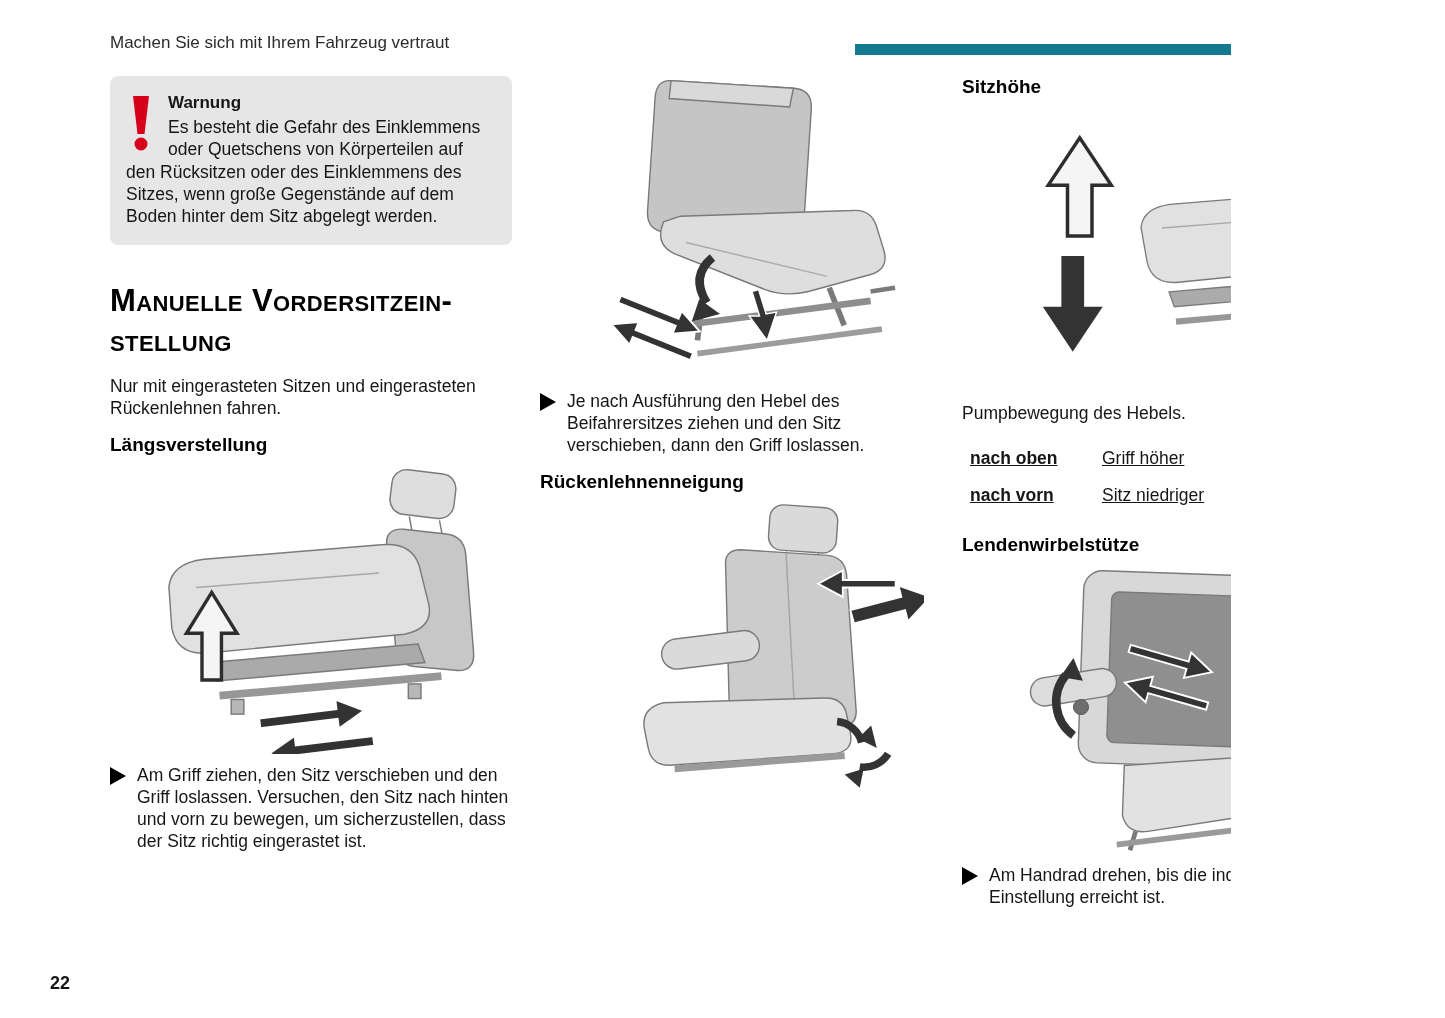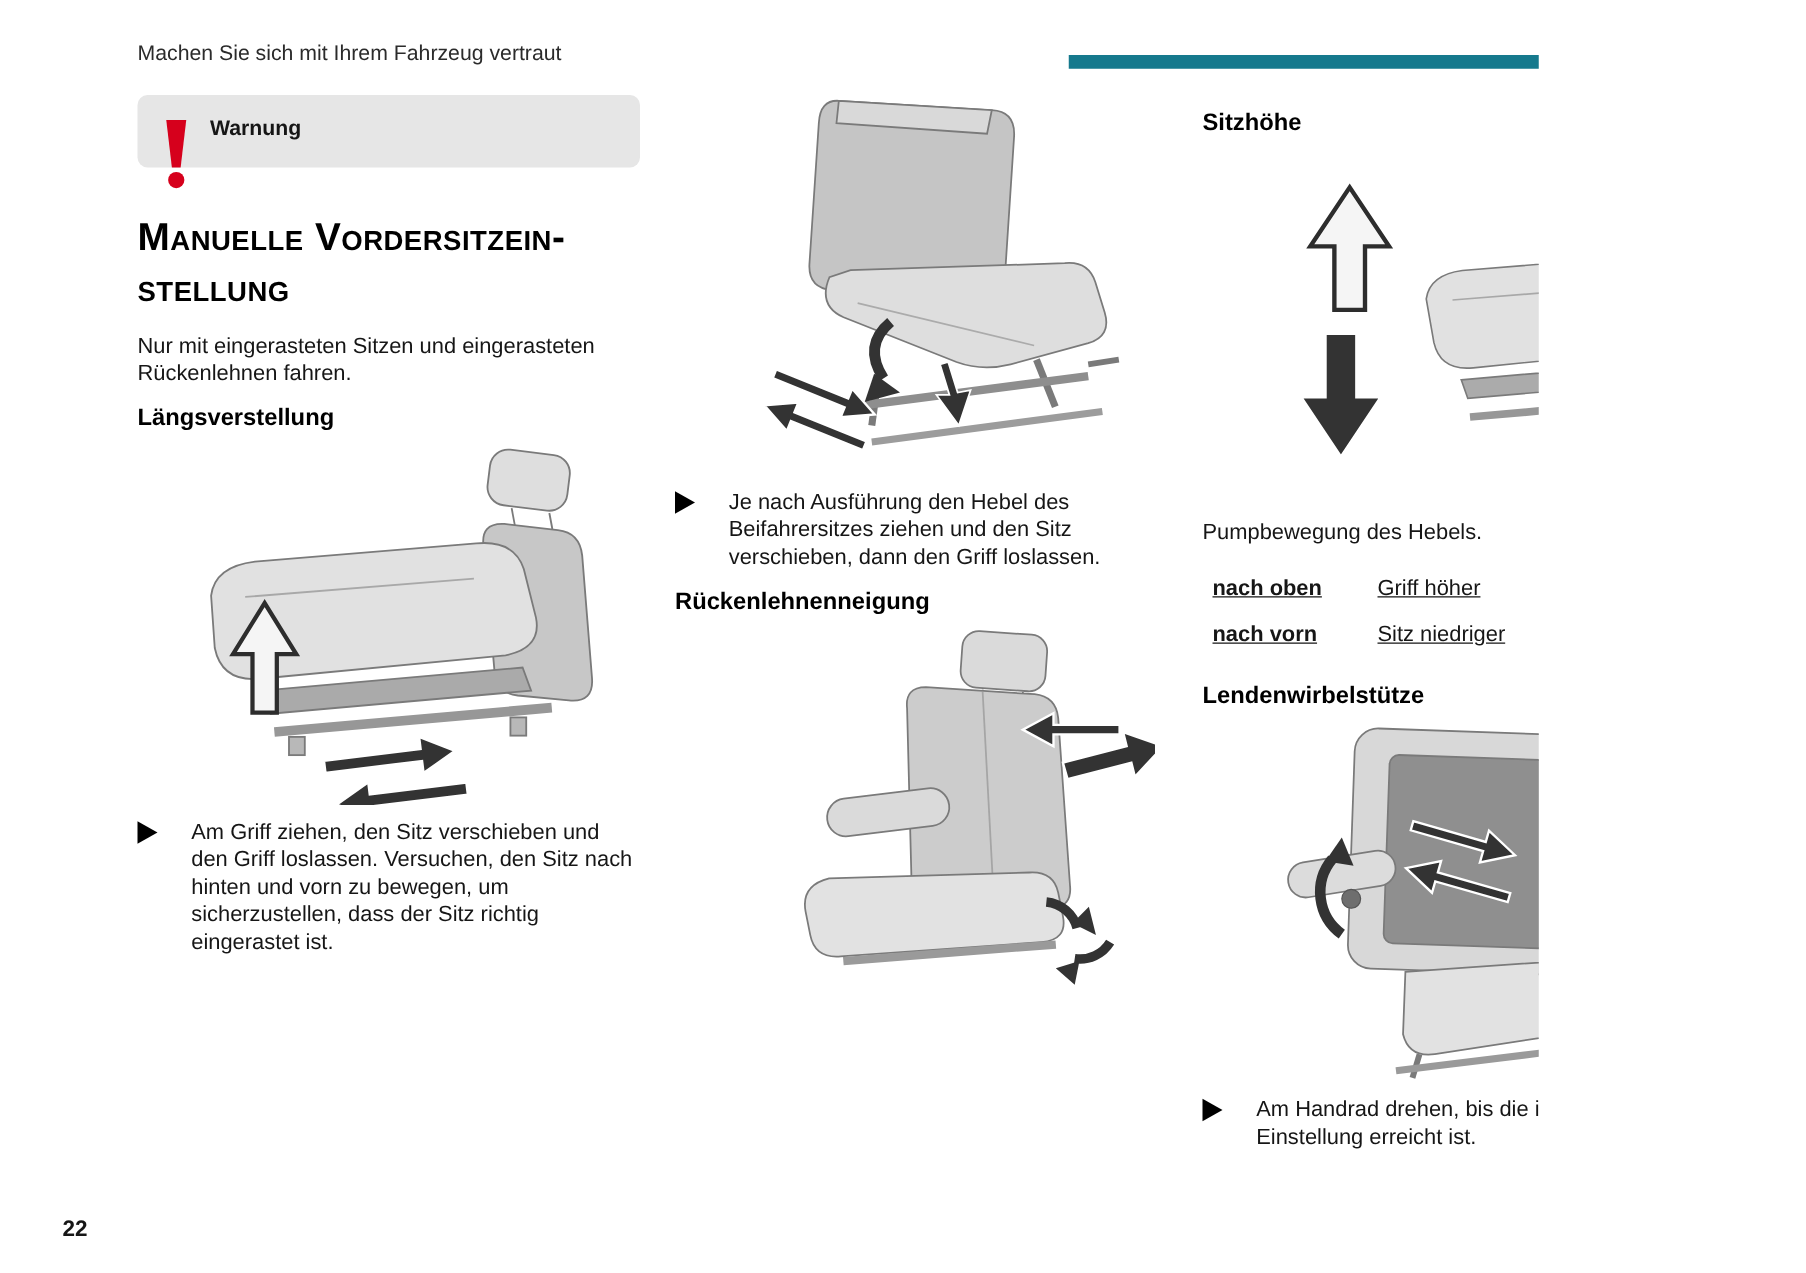--- a/index.html
+++ b/index.html
@@ -24,21 +24,21 @@
   .warning-box p + p { margin-top:0; }
 
   .main-heading { margin-top:36px; font-size:31px; font-weight:bold; font-variant:small-caps;
                   letter-spacing:.4px; line-height:1.3; white-space:pre-line; color:#000; }
   .intro { margin-top:14px; }
   .subhead { font-size:19px; font-weight:bold; margin-top:15px; color:#000; }
 
   .illustration { display:block; }
   .ill-pad { margin-top:6px; }
 
-  .bullet { display:flex; gap:27px; margin-top:10px; }
+  .bullet { display:flex; gap:11px; margin-top:10px; }
   .bullet .tri { flex:0 0 auto; width:0; height:0; border-left:16px solid #000;
                  border-top:9px solid transparent; border-bottom:9px solid transparent; margin-top:3px; }
   .bullet p { flex:1; }
 
   .note { margin-top:8px; }
   .adjust-table { margin:16px 0 0 8px; border-collapse:collapse;text-decoration:underline; }
   .adjust-table td { font-size:17.5px; padding:8px 0; vertical-align:top; }
   .adjust-table td.action { font-weight:bold; width:132px; }
 
   .page-number { position:absolute; left:50px; bottom:24px; font-size:18px; font-weight:bold; }
@@ -55,20 +55,21 @@
   <div class="accent-bar"></div>
 
   <section class="col col1">
 
     <div class="warning-box">
       <svg class="warn-icon" width="26" height="58" viewBox="0 0 26 58">
         <path d="M5 2 h16 l-4.5 38 h-7 z" fill="var(--warning_red,#d6001c)"></path>
         <circle cx="13" cy="50" r="6.5" fill="var(--warning_red,#d6001c)"></circle>
       </svg>
       <p class="warn-title">Warnung</p>
+      <p>Es besteht die Gefahr des Einklemmens oder Quetschens von Körperteilen auf den Rücksitzen oder des Einklemmens des Sitzes, wenn große Gegenstände auf dem Boden hinter dem Sitz abgelegt werden.</p>
     </div>
 
     <h1 class="main-heading">Manuelle Vordersitzein-
 stellung</h1>
     <p class="intro">Nur mit eingerasteten Sitzen und eingerasteten Rückenlehnen fahren.</p>
     <h3 class="subhead">Längsverstellung</h3>
 
     <svg class="illustration ill-pad" width="370" height="292" viewBox="0 0 380 300" style="margin-left:16px">
       <g class="seat-outline">
         <rect x="272" y="10" width="66" height="46" rx="15" fill="#dedede" transform="rotate(7 305 33)"></rect>
@@ -147,21 +148,21 @@
         <path d="M322 268 a30 30 0 0 1 -30 14" stroke="#333" fill="none" stroke-width="8"></path>
         <path d="M290 252 l14 -14 6 24 z" fill="#333"></path>
         <path d="M296 284 l-20 6 16 14 z" fill="#333"></path>
       </g>
     </svg>
 
   </section>
 
   <section class="col col3">
 
-    <h3 class="subhead" style="margin-top:12px">Sitzhöhe</h3>
+    <h3 class="subhead" style="margin-top:0">Sitzhöhe</h3>
 
     <svg class="illustration ill-pad" width="350" height="290" viewBox="0 0 400 310" style="margin-left:32px">
       <g class="seat-outline">
         <rect x="300" y="20" width="64" height="46" rx="14" fill="#dcdcdc" transform="rotate(6 332 43)"></rect>
         <line x1="318" y1="66" x2="321" y2="80"></line>
         <line x1="348" y1="70" x2="351" y2="84"></line>
         <path d="M296 96 q-2 -18 16 -17 l42 4 q17 2 19 19 l8 96 q2 19 -17 18 l-40 -4 q-17 -2 -18 -18 z" fill="#c8c8c8"></path>
         <path d="M168 130 q3 -22 33 -26 l148 -12 q28 -2 36 20 l9 37 q5 23 -23 28 l-160 16 q-30 3 -36 -23 z" fill="#e1e1e1"></path>
         <path d="M192 131 l152 -12" fill="none" stroke="#a8a8a8"></path>
         <path d="M200 204 l172 -15 6 17 -172 15 z" fill="#ababab"></path>

